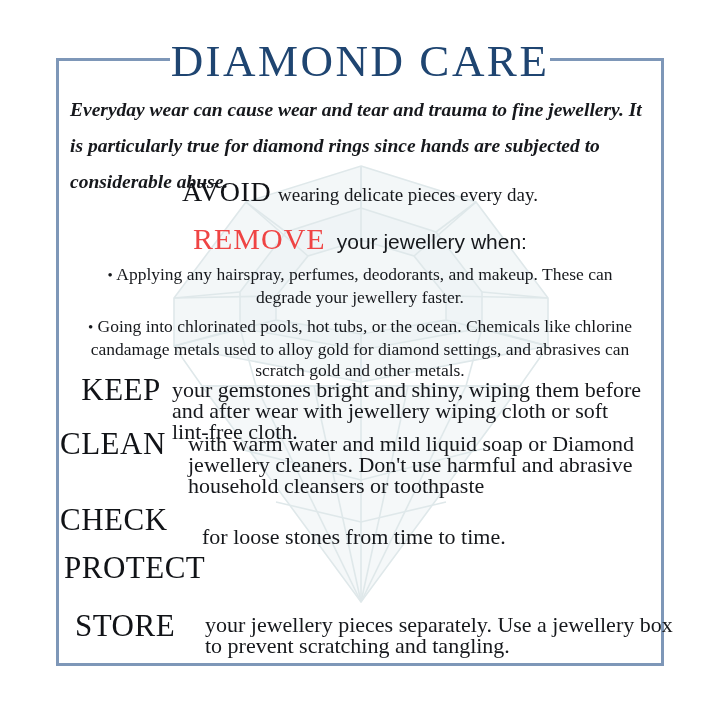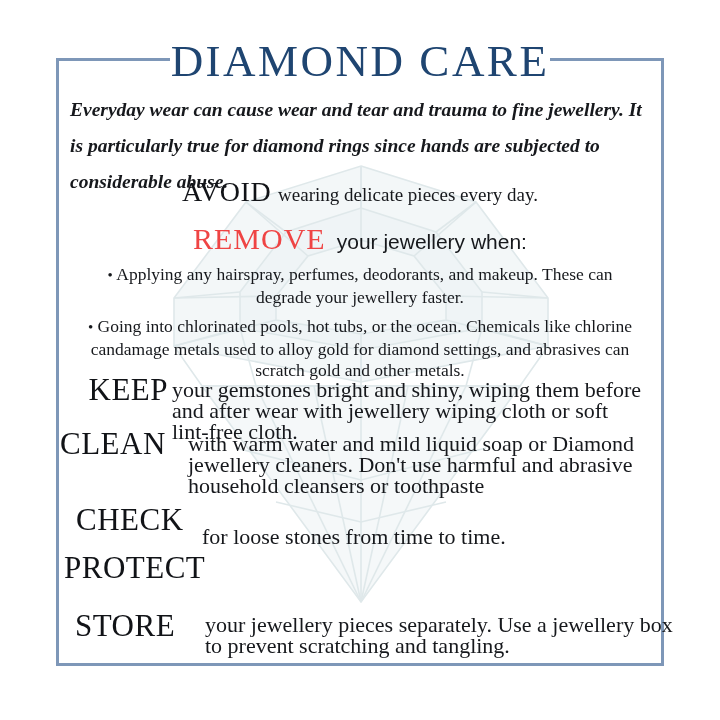--- a/index.html
+++ b/index.html
@@ -176,29 +176,29 @@
   }
   .kwrow .body {
     font-size: 22px;
     line-height: 21px;
     color: #16181c;
     flex: 1 1 auto;
     padding-top: 5px;
   }
 
   #row-keep    { left: 0; top: 316px; }
-  #row-keep .kw   { width: 112px; text-align: right; padding-left: 18px; box-sizing: border-box; }
+  #row-keep .kw   { width: 112px; text-align: center; padding-left: 18px; box-sizing: border-box; }
   #row-keep .body { padding-left: 4px; padding-right: 14px; }
 
   #row-clean   { left: 0; top: 370px; }
   #row-clean .kw   { width: 128px; text-align: left; padding-left: 4px; box-sizing: border-box; }
   #row-clean .body { padding-left: 4px; padding-right: 6px; }
 
   #row-check   { left: 0; top: 446px; }
-  #row-check .kw   { width: 138px; text-align: left; padding-left: 20px; box-sizing: border-box; }
+  #row-check .kw   { width: 138px; text-align: left; padding-left: 4px; box-sizing: border-box; }
   #row-check .body { padding-left: 8px; padding-top: 8px; margin-top: 14px; }
 
   #row-protect { left: 4px; top: 494px; }
   #row-protect .kw   { width: 148px; text-align: left; padding-left: 4px; box-sizing: border-box; }
   #row-protect .body { padding-left: 6px; padding-top: 4px; }
 
   #row-store   { left: 0; top: 552px; padding-left: 15px; }
   #row-store .kw   { width: 128px; text-align: left; padding-left: 4px; box-sizing: border-box; }
   #row-store .body { padding-left: 6px; padding-top: 4px; }
 </style>

